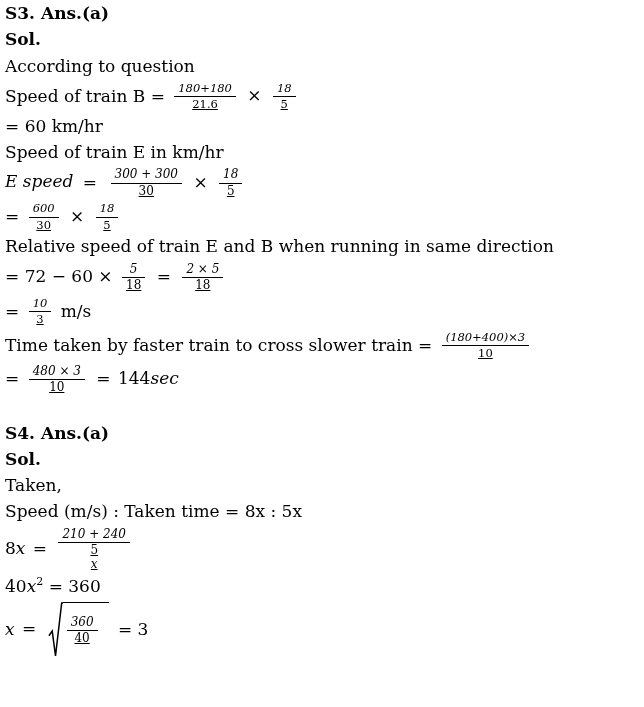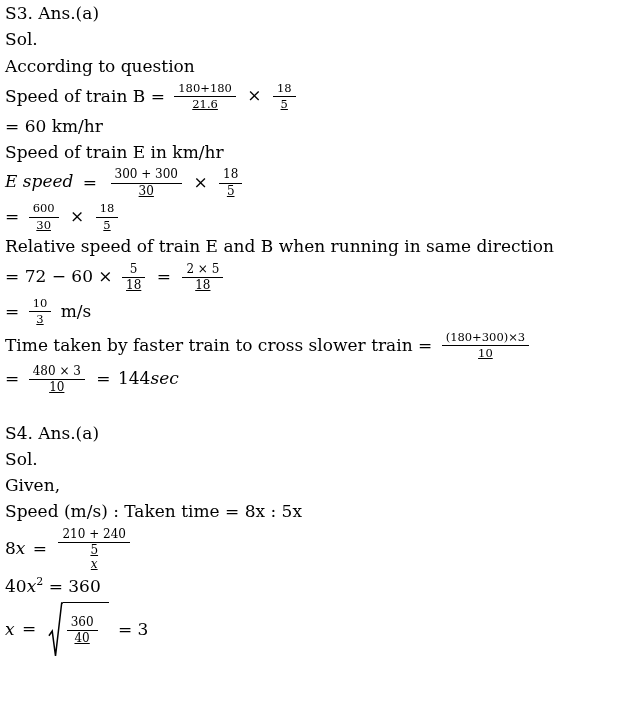--- a/index.html
+++ b/index.html
@@ -7,36 +7,36 @@
   body {
     width: 644px; height: 707px;
     background: #ffffff;
     color: #000000;
     font-family: "DejaVu Serif", "Liberation Serif", serif;
     font-size: 17px;
     padding: 3px 2px 0 5px;
     overflow: hidden;
   }
   .line { margin: 0 0 5px 0; line-height: 1.25; }
-  .bold { font-weight: normal; }
+  .bold { font-weight: bold; }
   .mi { font-style: italic; }
   .op { margin: 0 4px; }
   .gap-op { margin: 0 2px; }
   sup { font-size: 11px; }
 
   
   .frac {
     display: inline-flex; flex-direction: column; align-items: center;
     vertical-align: middle; text-align: center;
     margin: 0 4px; line-height: 1.12;
   }
   .frac > .num {
     align-self: stretch; display: flex; flex-direction: column;
     align-items: center; justify-content: flex-end;
-    border-bottom: 1.4px solid #000; padding: 0 4px 1px;
+    border-bottom: 1.4px solid #000; padding: 0 4px 1px; font-style: italic;
   }
   .frac > .den {
     display: flex; flex-direction: column; align-items: center;
     padding: 1px 4px 0;
     text-decoration: underline;
   }
   .frac.small { font-size: 11.5px; line-height: 1.18; }
   .frac.disp  { font-size: 12px; }
 
   
@@ -122,40 +122,40 @@
     <span class="frac small">
       <span class="num">10</span>
       <span class="den">3</span>
     </span>
     <span>m/s</span>
   </div>
 
   <div class="line fline">
     <span>Time taken by faster train to cross slower train =</span>
     <span class="frac small">
-      <span class="num">(180+300)×3</span>
+      <span class="num">(180+400)×3</span>
       <span class="den">10</span>
     </span>
   </div>
 
   <div class="line fline">
     <span>=</span>
     <span class="frac disp">
       <span class="num">480 × 3</span>
       <span class="den">10</span>
     </span>
     <span class="gap-op">=</span>
     <span>144</span><span class="mi">sec</span>
   </div>
 
   <div class="section-gap"></div>
 
   <div class="line bold">S4. Ans.(a)</div>
   <div class="line bold">Sol.</div>
-  <div class="line">Given,</div>
+  <div class="line">Taken,</div>
   <div class="line">Speed (m/s) : Taken time = 8x : 5x</div>
 
   <div class="line fline">
     <span>8</span><span class="mi">x</span>
     <span class="gap-op">=</span>
     <span class="frac disp">
       <span class="num">210 + 240</span>
       <span class="den">
           <span>5</span>
           <span class="mi">x</span>

